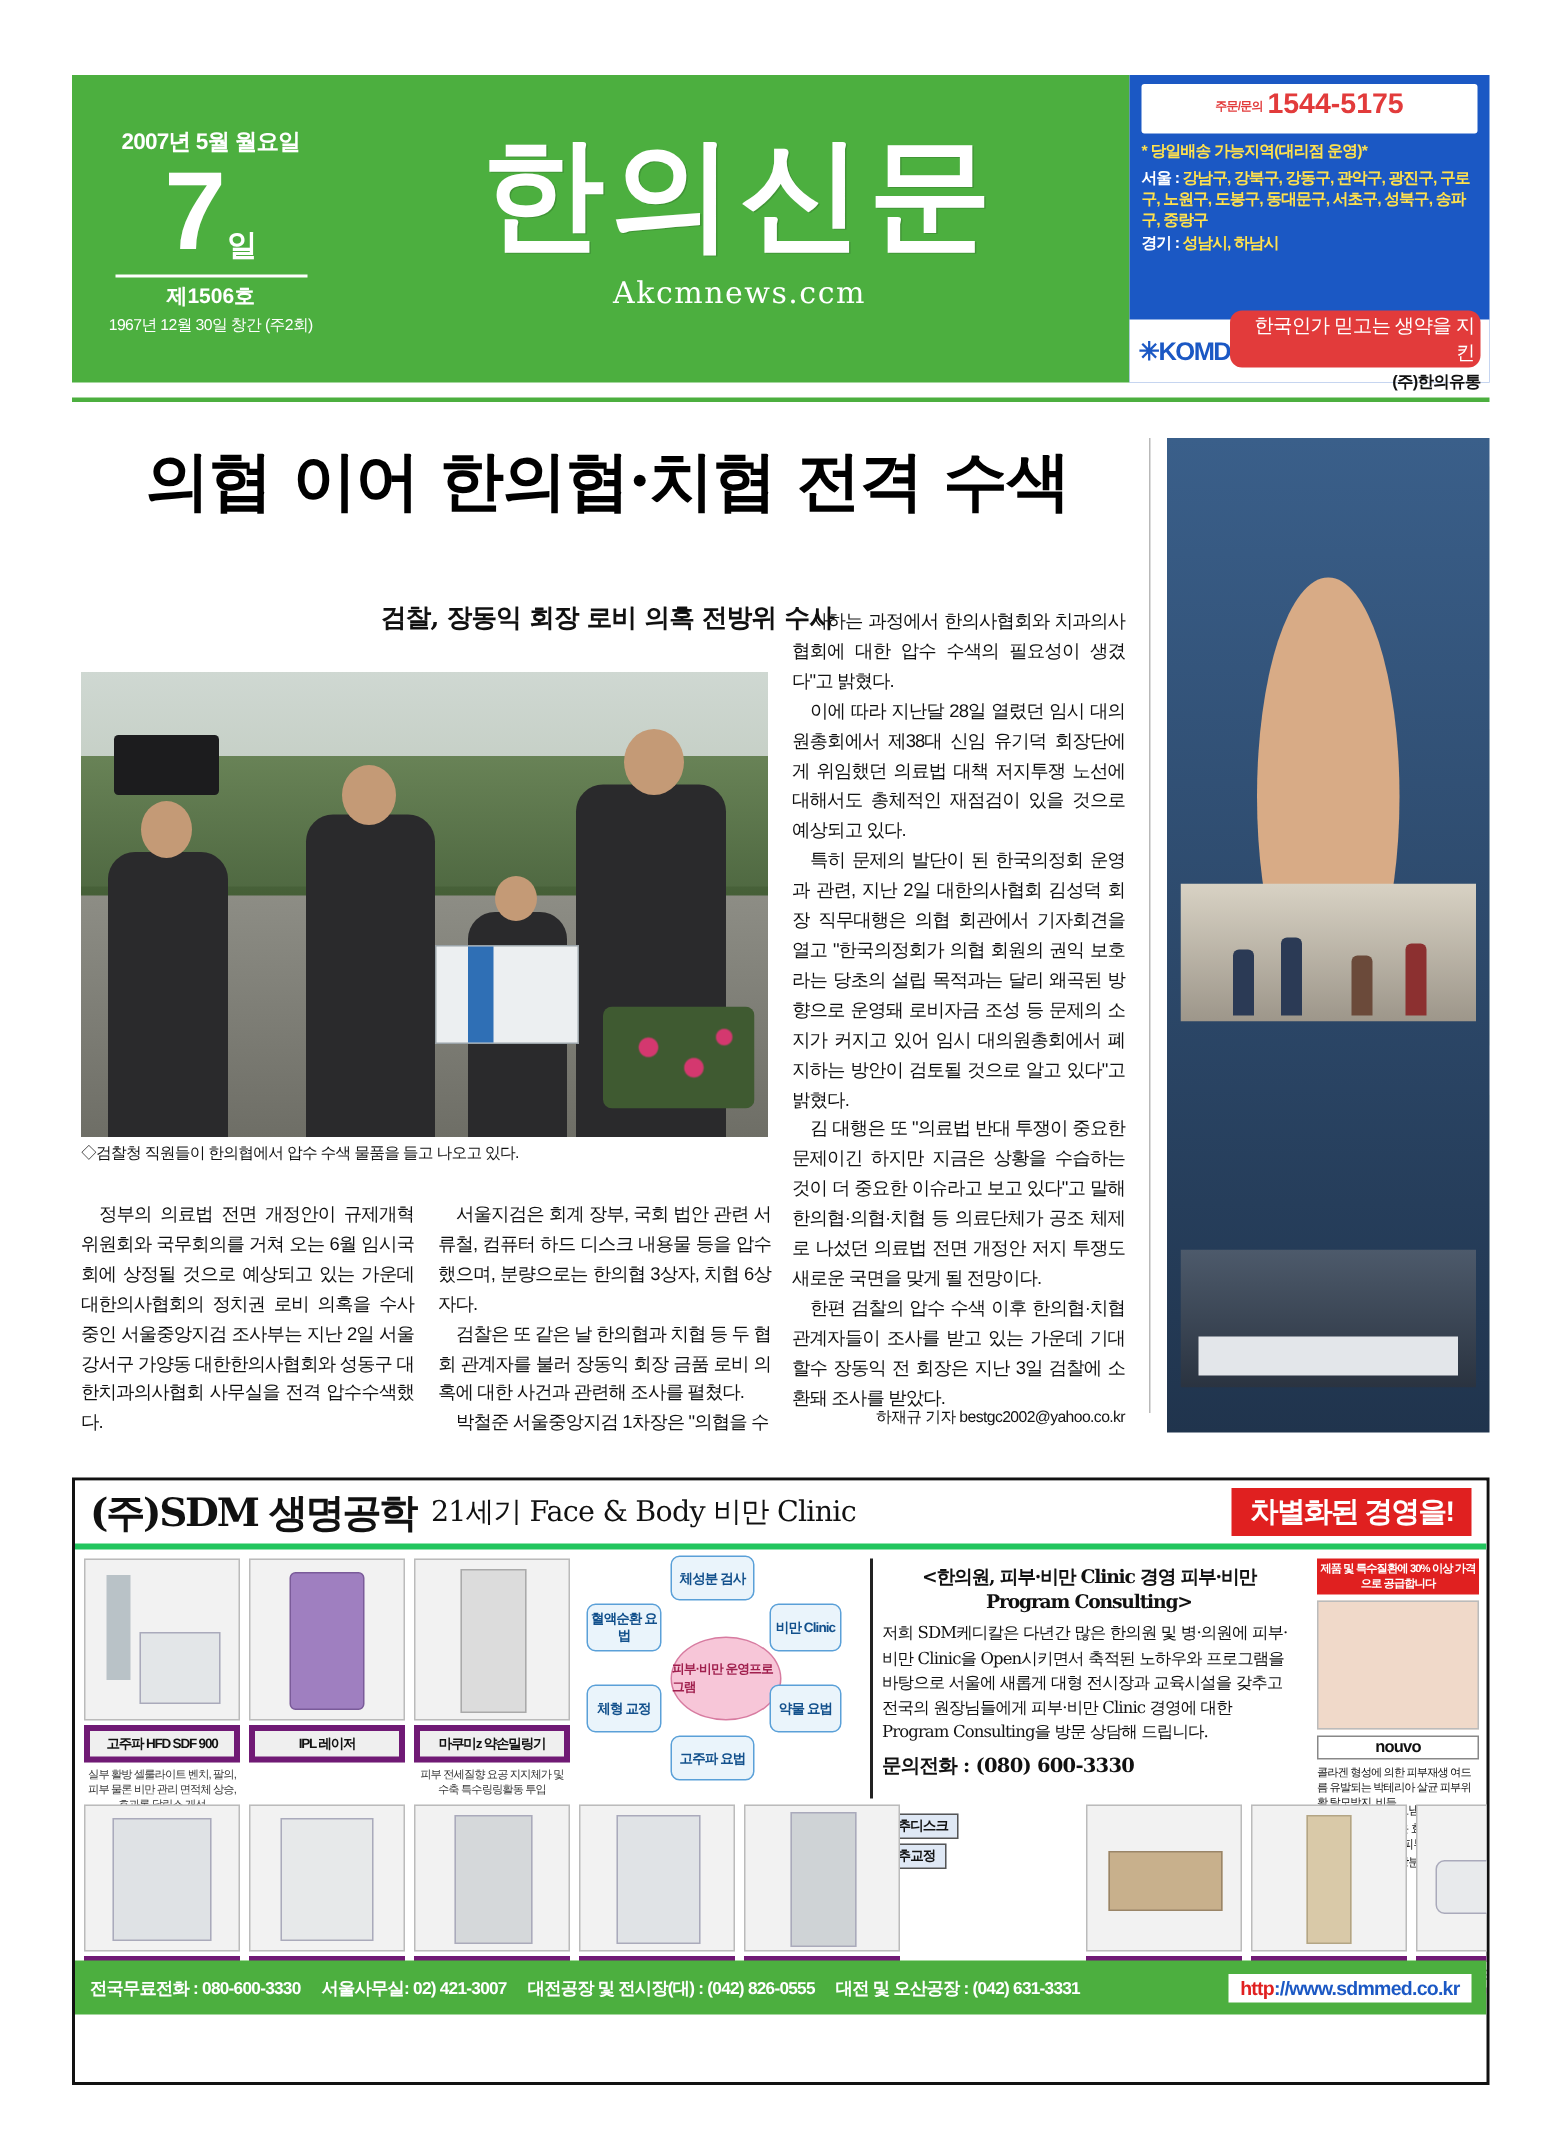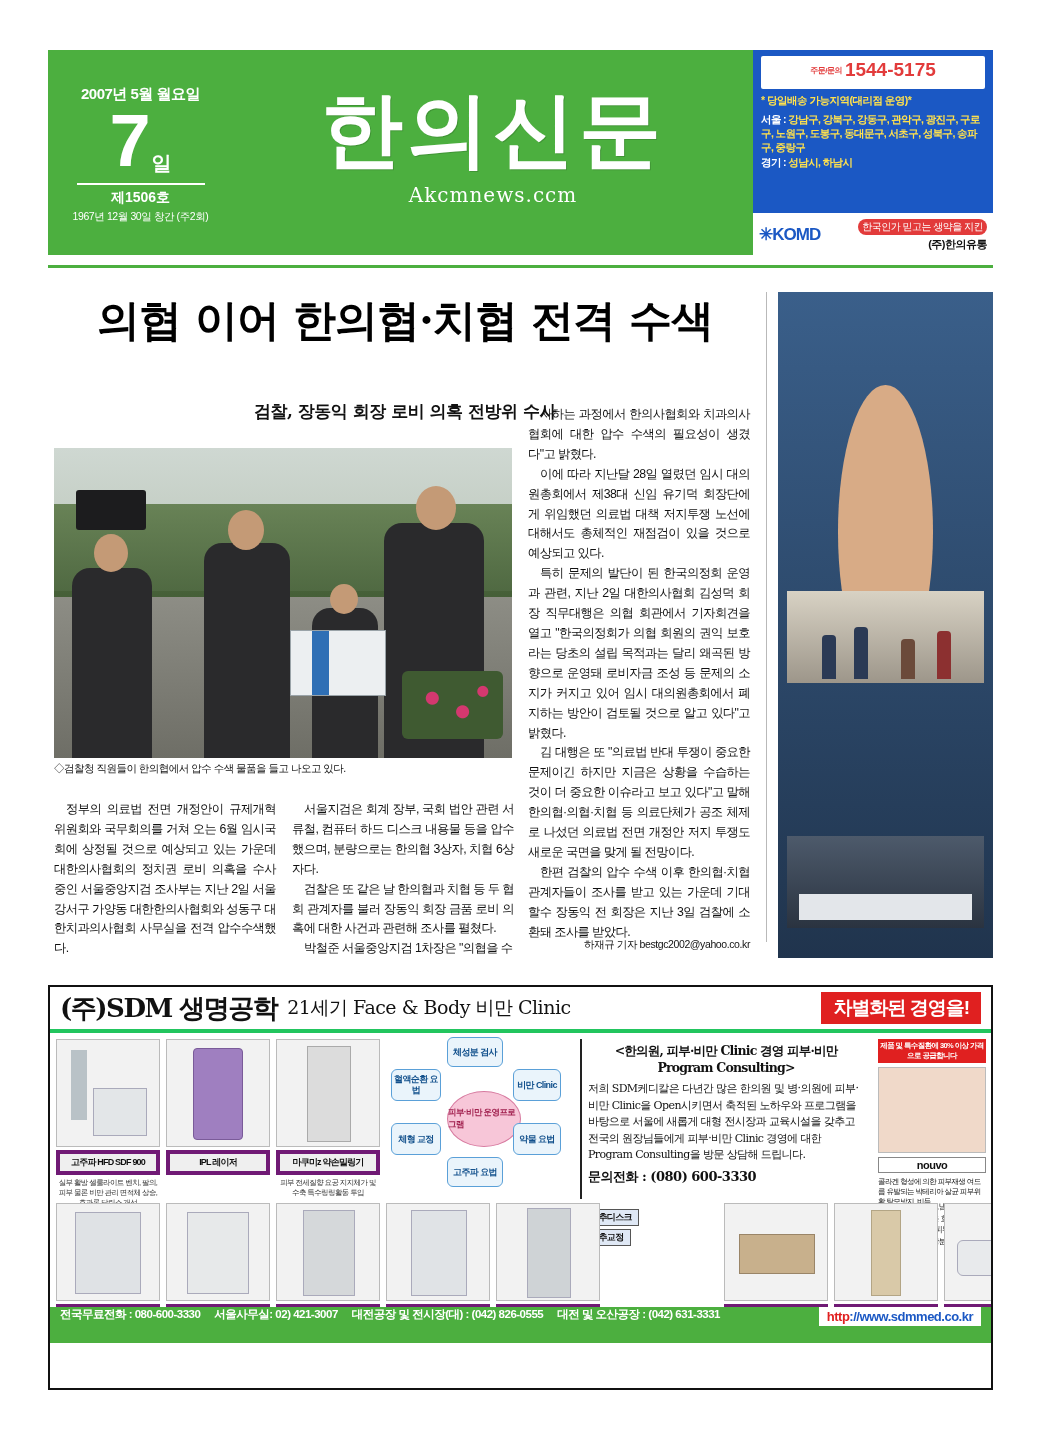--- a/index.html
+++ b/index.html
@@ -66,21 +66,21 @@
   .ad-region .rlabel { color:#ffffff; }
   .ad-bottom {
     position:absolute; left:0; bottom:0; width:100%; height:42px;
     background:#ffffff; display:flex; align-items:center; justify-content:space-between;
     padding:0 6px;
   }
   .komd { color:#1b58c4; font-size:17px; font-weight:bold; letter-spacing:-1px; }
   .komd .star { color:#1b58c4; }
   .ad-bottom-right { text-align:right; }
   .ad-slogan {
-    font-size:10px; color:#ffffff; background:#e23b3b; padding:1px 4px; letter-spacing:-0.5px;
+    font-size:13px; color:#ffffff; background:#e23b3b; padding:1px 4px; letter-spacing:-0.5px;
     display:inline-block; border-radius:8px;
   }
   .ad-company { font-size:11px; color:#111; font-weight:bold; letter-spacing:-0.5px; margin-top:2px;}
 
   .mast-underline {
     position:absolute; left:48px; top:265px; width:945px; height:3px; background:#4caf3f;
   }
 
   
   .headline {
@@ -215,21 +215,21 @@
     position:absolute; left:810px; top:168px; width:126px; font-size:8px;
     line-height:1.45; letter-spacing:-0.6px;
   }
   .small-label-box {
     position:absolute; border:1px solid #555; background:#dfe8f5; font-size:9px;
     padding:1px 6px; letter-spacing:-0.6px; font-weight:bold;
   }
 
   .ad-foot {
     position:absolute; left:0; bottom:0; width:100%; height:36px;
-    background:#4caf3f; display:flex; align-items:flex-start; padding:0 10px; gap:14px;
+    background:#4caf3f; display:flex; align-items:center; padding:0 10px; gap:14px;
   }
   .ad-foot-item { color:#ffffff; font-size:11.5px; font-weight:bold; letter-spacing:-0.5px; }
   .ad-foot-url {
     margin-left:auto; background:#ffffff; color:#1b58c4; font-weight:bold;
     font-size:13px; padding:2px 8px; letter-spacing:-0.5px;
   }
   .ad-foot-url .http { color:#e02020; }
 
   
   .ph-sky { position:absolute; left:0; top:0; width:100%; height:46%; background:linear-gradient(#cfd8d2,#b9c4b6); }

